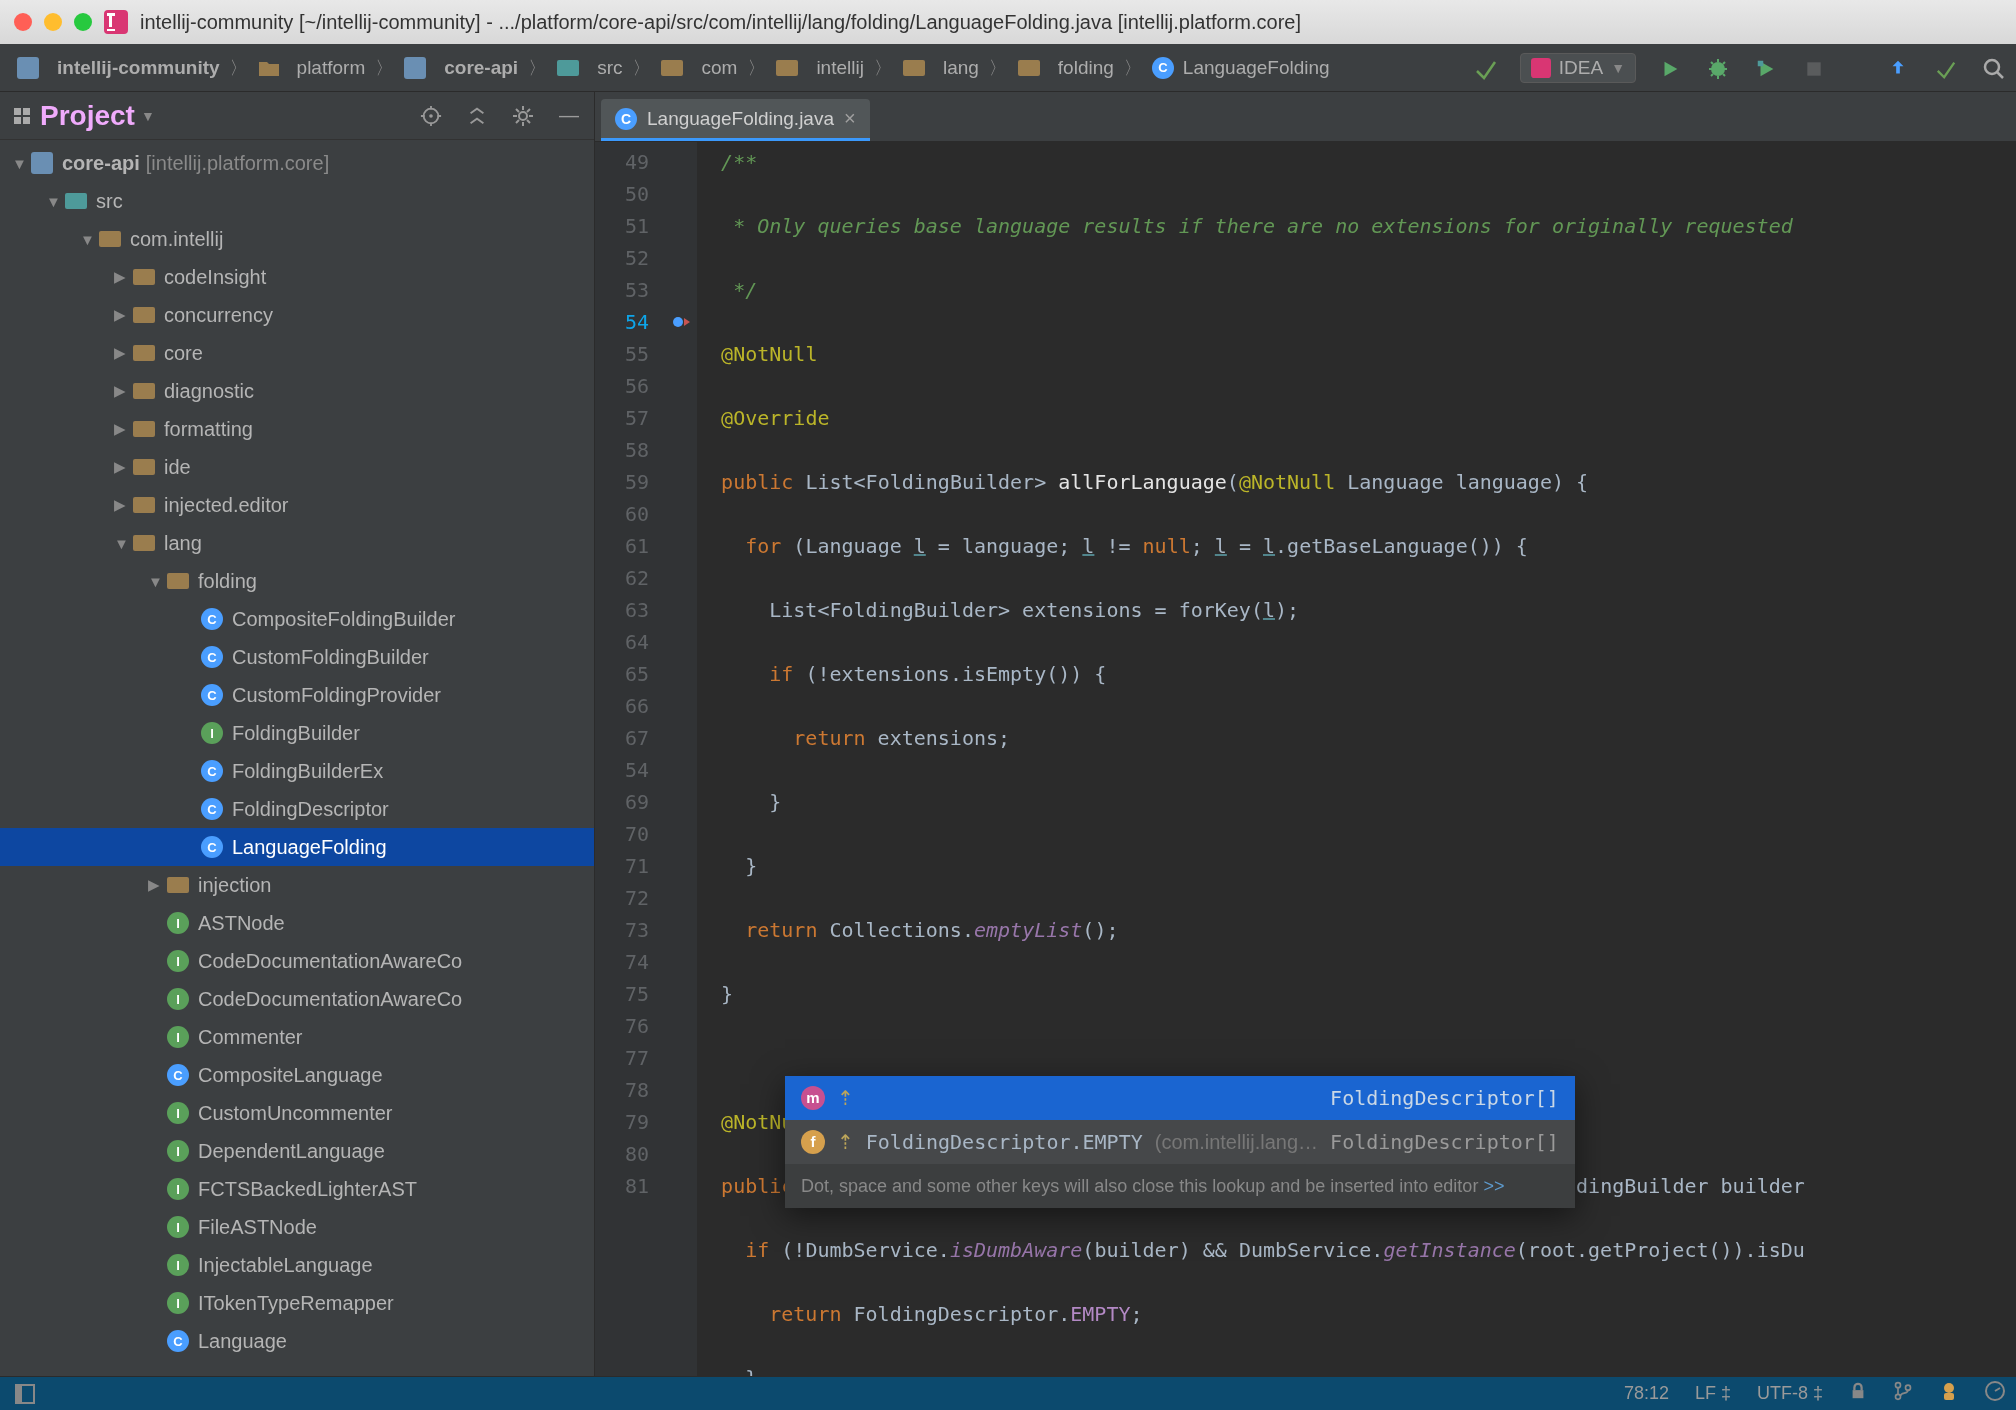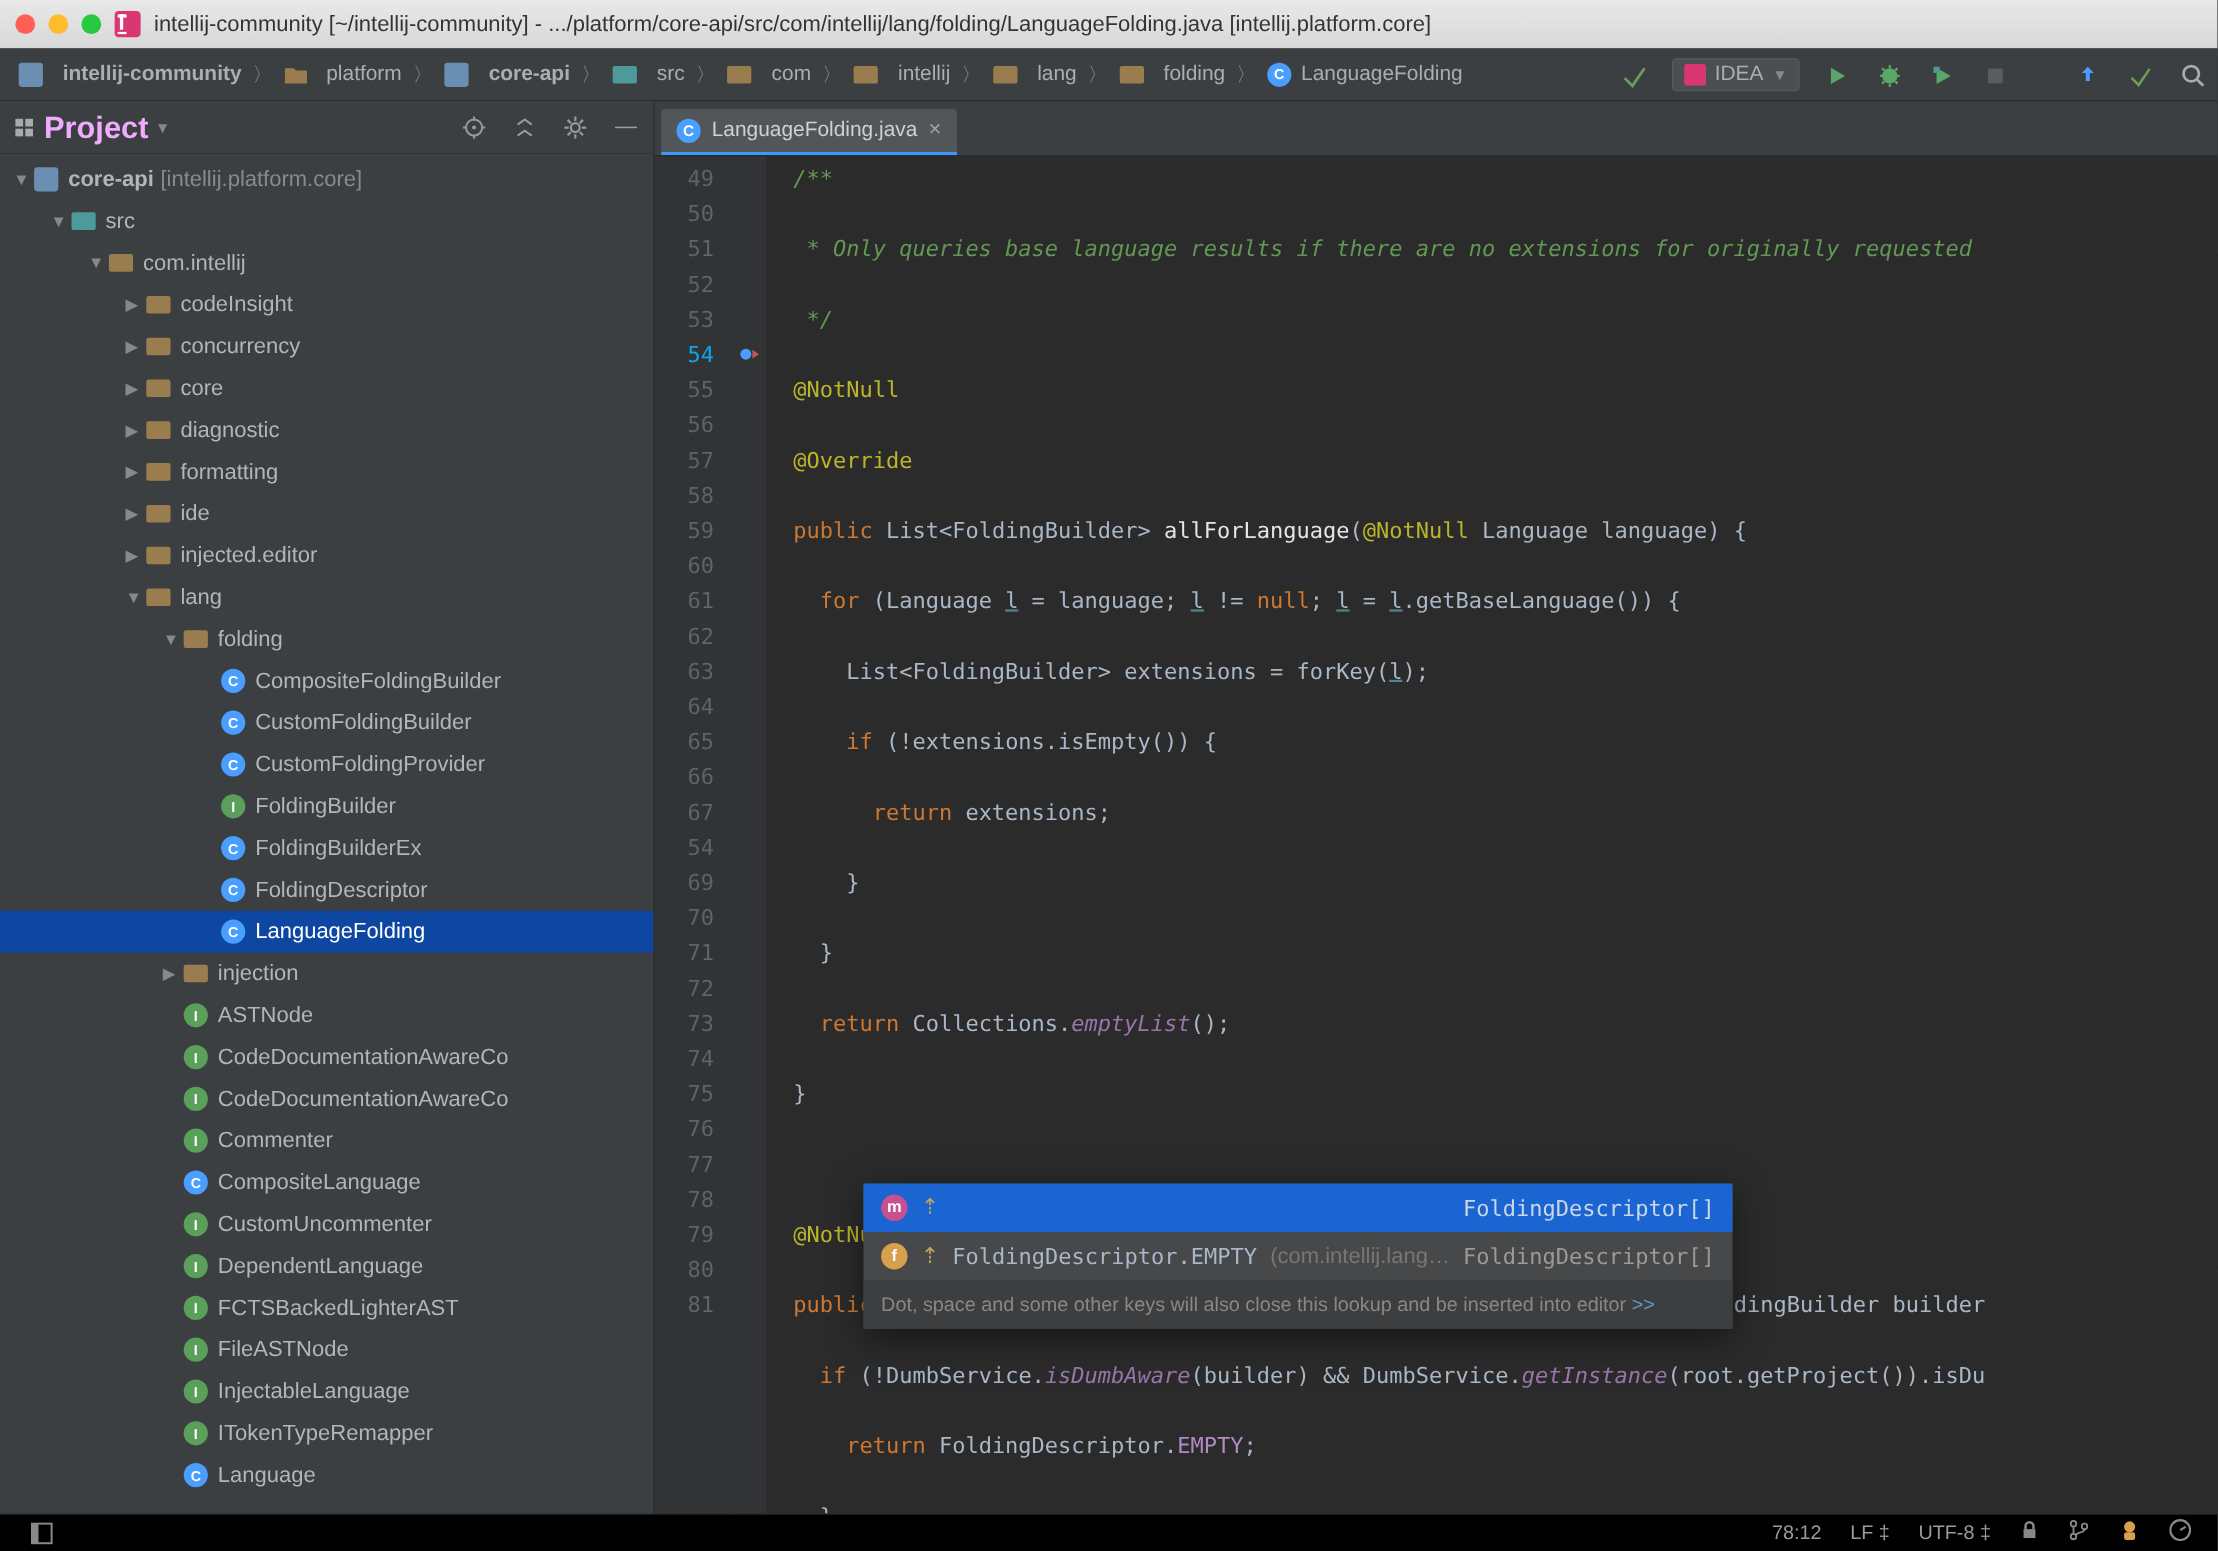--- a/index.html
+++ b/index.html
@@ -47,21 +47,21 @@
 @keyframes blink{50%{border-color:transparent}}
 .popup{position:absolute;left:88px;top:calc(32px*29 + 6px);background:#46484a;box-shadow:0 8px 30px rgba(0,0,0,.5);font-family:-apple-system,Helvetica,sans-serif;font-size:20px;max-width:1010px}
 .popup-item{display:flex;align-items:center;padding:6px 16px;gap:12px;white-space:nowrap}
 .popup-item.sel{background:#1a65d1;color:#fff}
 .popup-item .pi{width:24px;height:24px;border-radius:50%;display:flex;align-items:center;justify-content:center;font-weight:bold;font-size:15px}
 .popup-item .main-t{font-family:Menlo,monospace}
 .popup-item .right-t{margin-left:auto;color:#9a9a9a;font-family:Menlo,monospace}
 .popup-item.sel .right-t{color:#c9d7e6}
 .popup-hint{background:#3c3e3f;padding:6px 16px;color:#888;font-size:18px}
 .popup-hint .link{color:#5e9bcf}
-.statusbar{height:34px;background:#000000;border-top:1px solid #2b2b2b;display:flex;align-items:center;padding:0 24px;font-family:-apple-system,Helvetica,sans-serif;font-size:18px;color:#9a9a9a;gap:26px}
+.statusbar{height:34px;background:#0c4a6e;border-top:1px solid #2b2b2b;display:flex;align-items:center;padding:0 11px;font-family:-apple-system,Helvetica,sans-serif;font-size:18px;color:#9a9a9a;gap:26px}
 .statusbar .spacer{flex:1}
 .cicon{width:22px;height:22px;border-radius:50%;background:#4a9eff;display:inline-flex;align-items:center;justify-content:center;font-size:13px;color:#fff;font-weight:bold}
 .iicon{width:22px;height:22px;border-radius:50%;background:#5aa05a;display:inline-flex;align-items:center;justify-content:center;font-size:13px;color:#fff;font-weight:bold}
 .modicon{width:22px;height:22px;background:#6a8fb3;border-radius:3px}
 .dicon{width:22px;height:22px;display:inline-flex}
 .pkicon{width:22px;height:16px;background:#9a7d4e;border-radius:2px}
 .pkicon.teal{background:#4e9a9a}
 </style>
 </head>
 <body>

